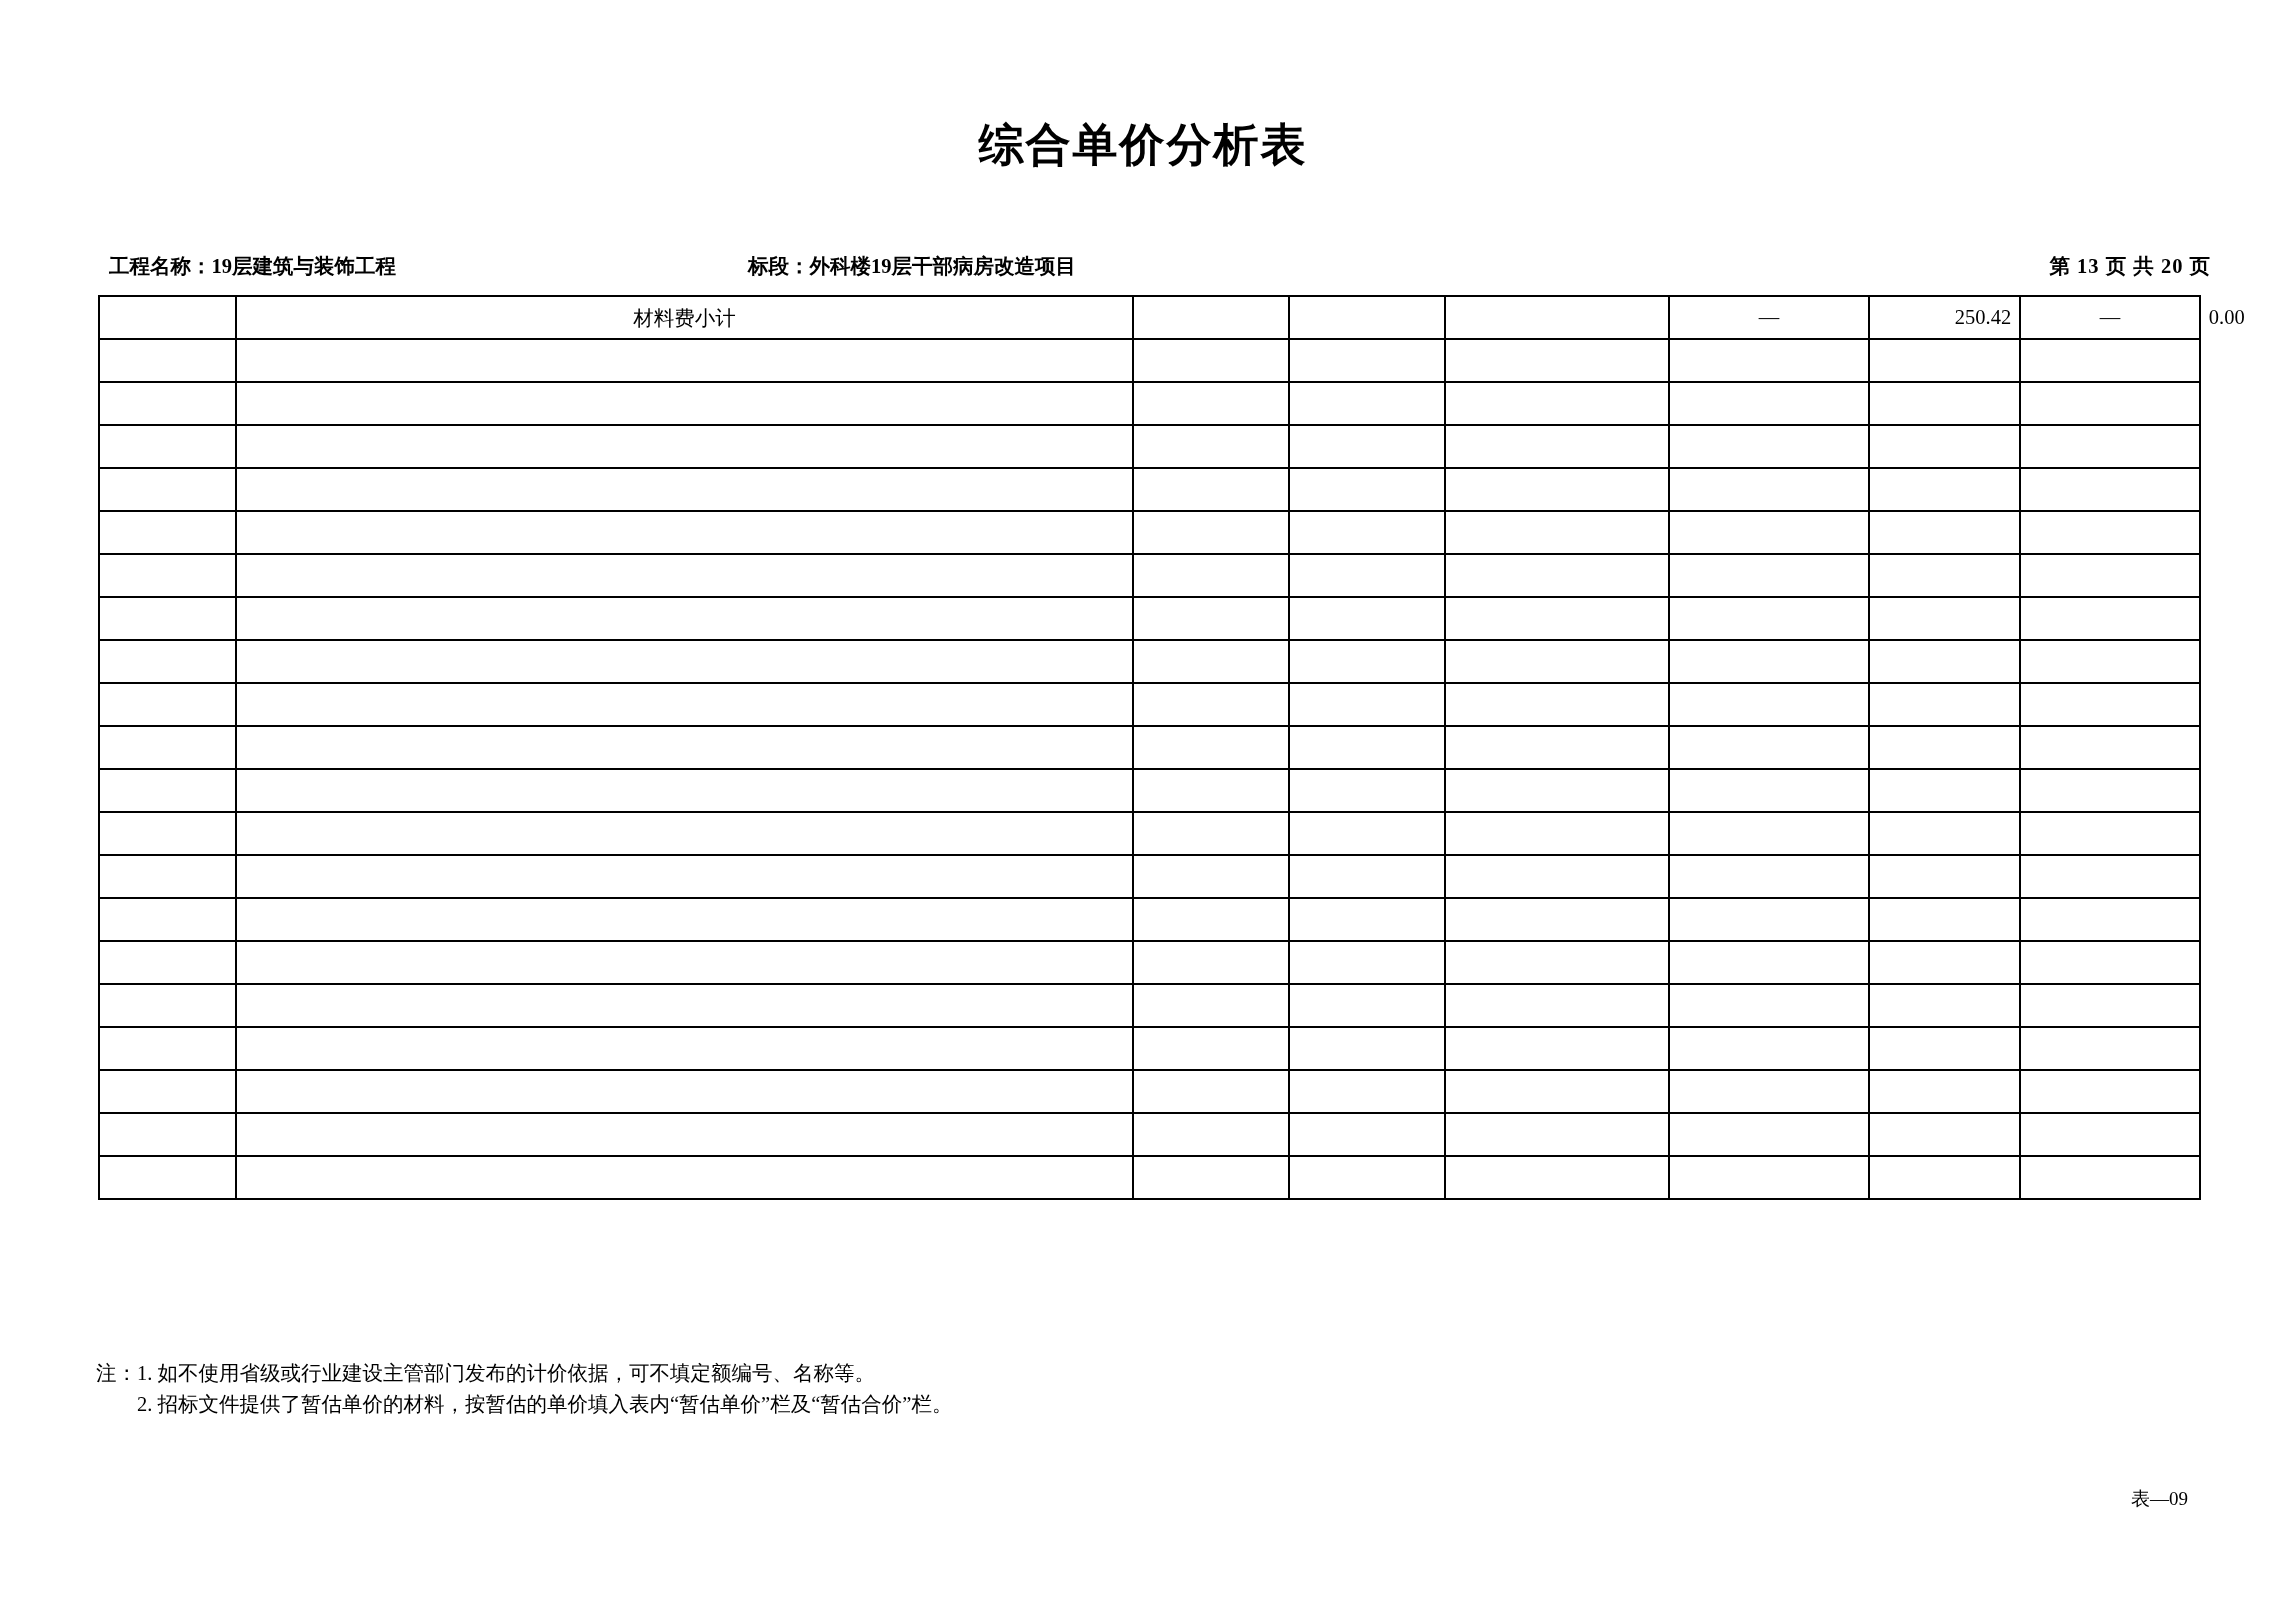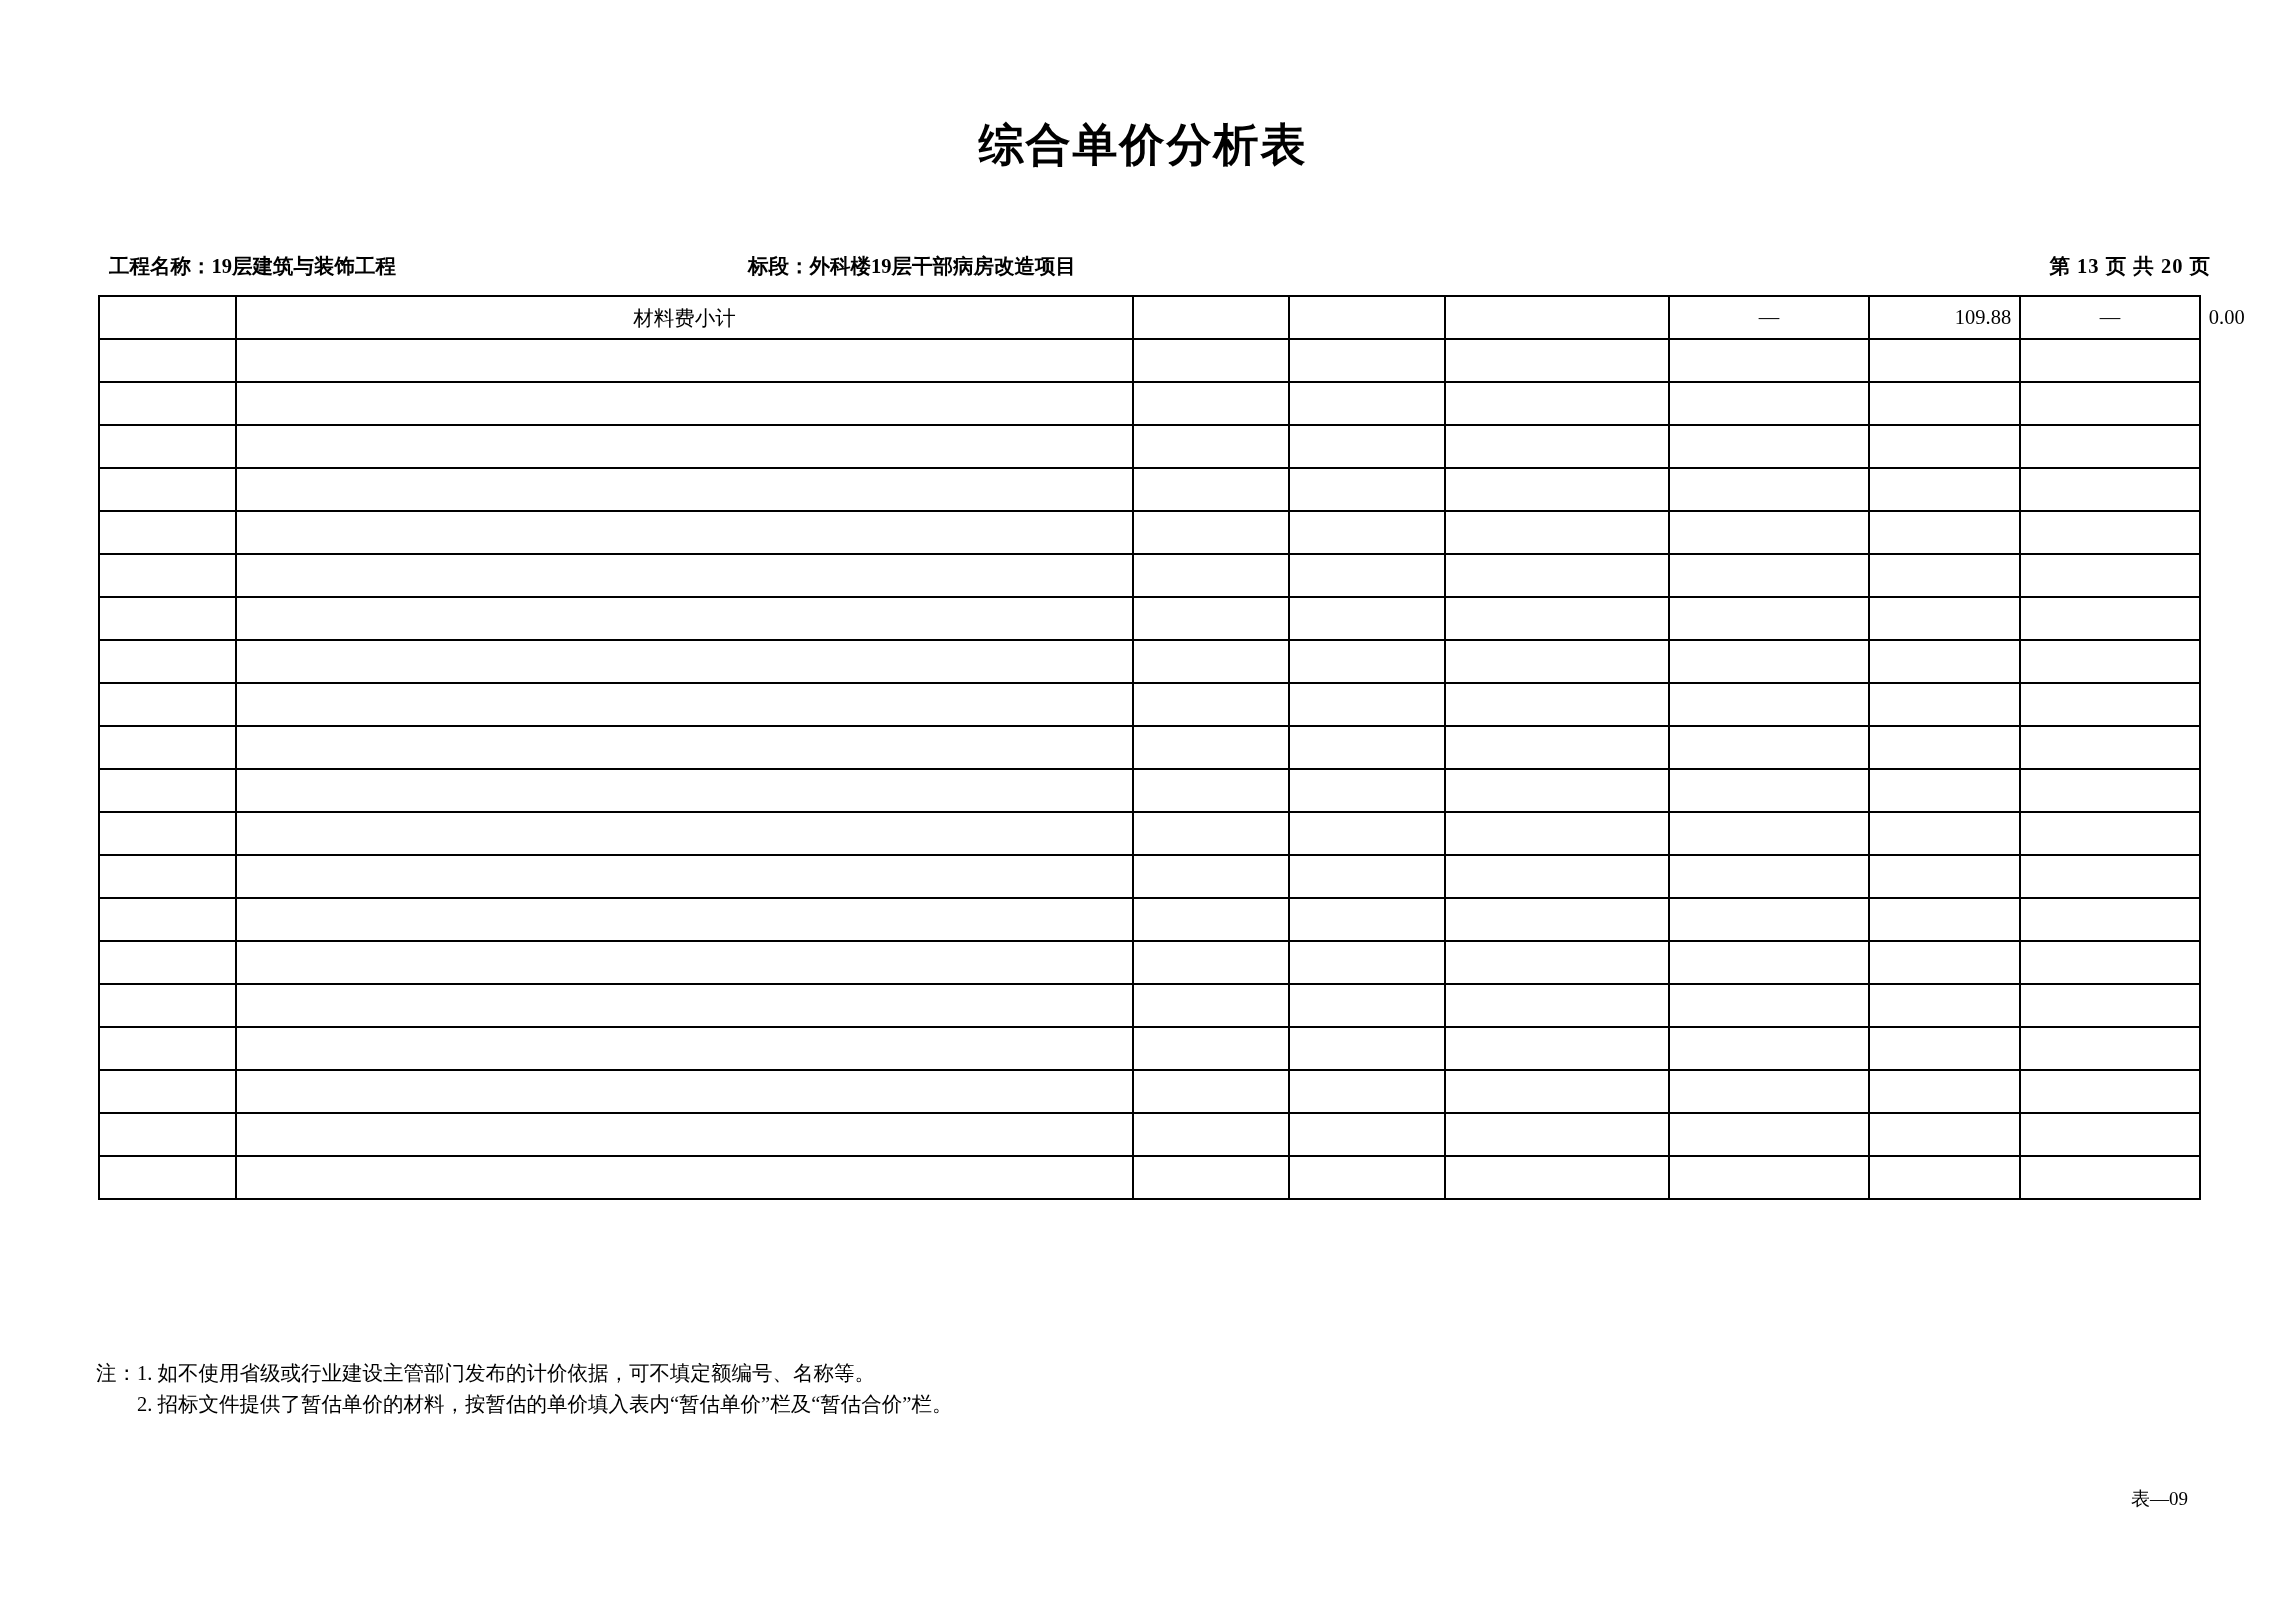--- a/index.html
+++ b/index.html
@@ -145,21 +145,21 @@
         <col class="c-8">
     </colgroup>
     <tbody>
       <tr>
         <td></td>
         <td class="subtotal-label">材料费小计</td>
         <td></td>
         <td></td>
         <td></td>
         <td class="dash">—</td>
-        <td class="num">109.88</td>
+        <td class="num">250.42</td>
         <td class="dash">—</td>
         <td class="num">0.00</td>
       </tr>
     <tr>
           <td>&nbsp;</td>
           <td>&nbsp;</td>
           <td>&nbsp;</td>
           <td>&nbsp;</td>
           <td>&nbsp;</td>
           <td>&nbsp;</td>

